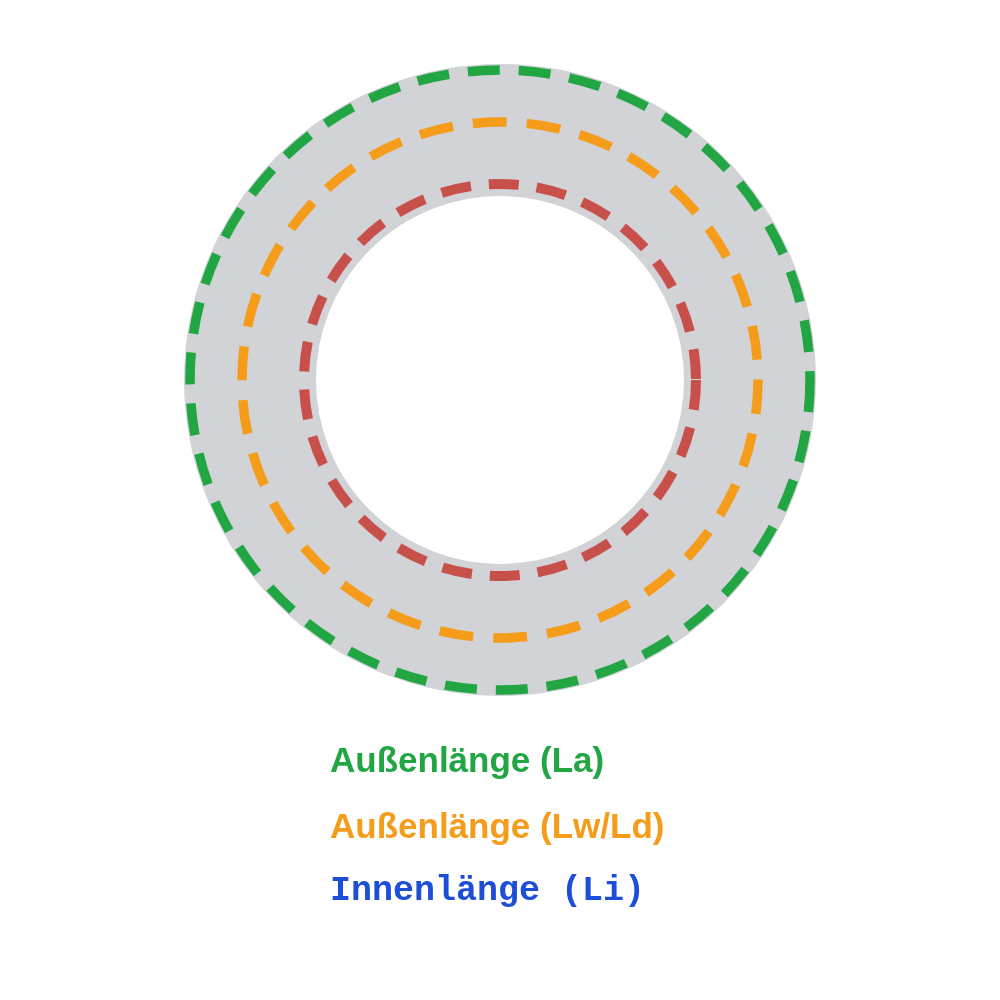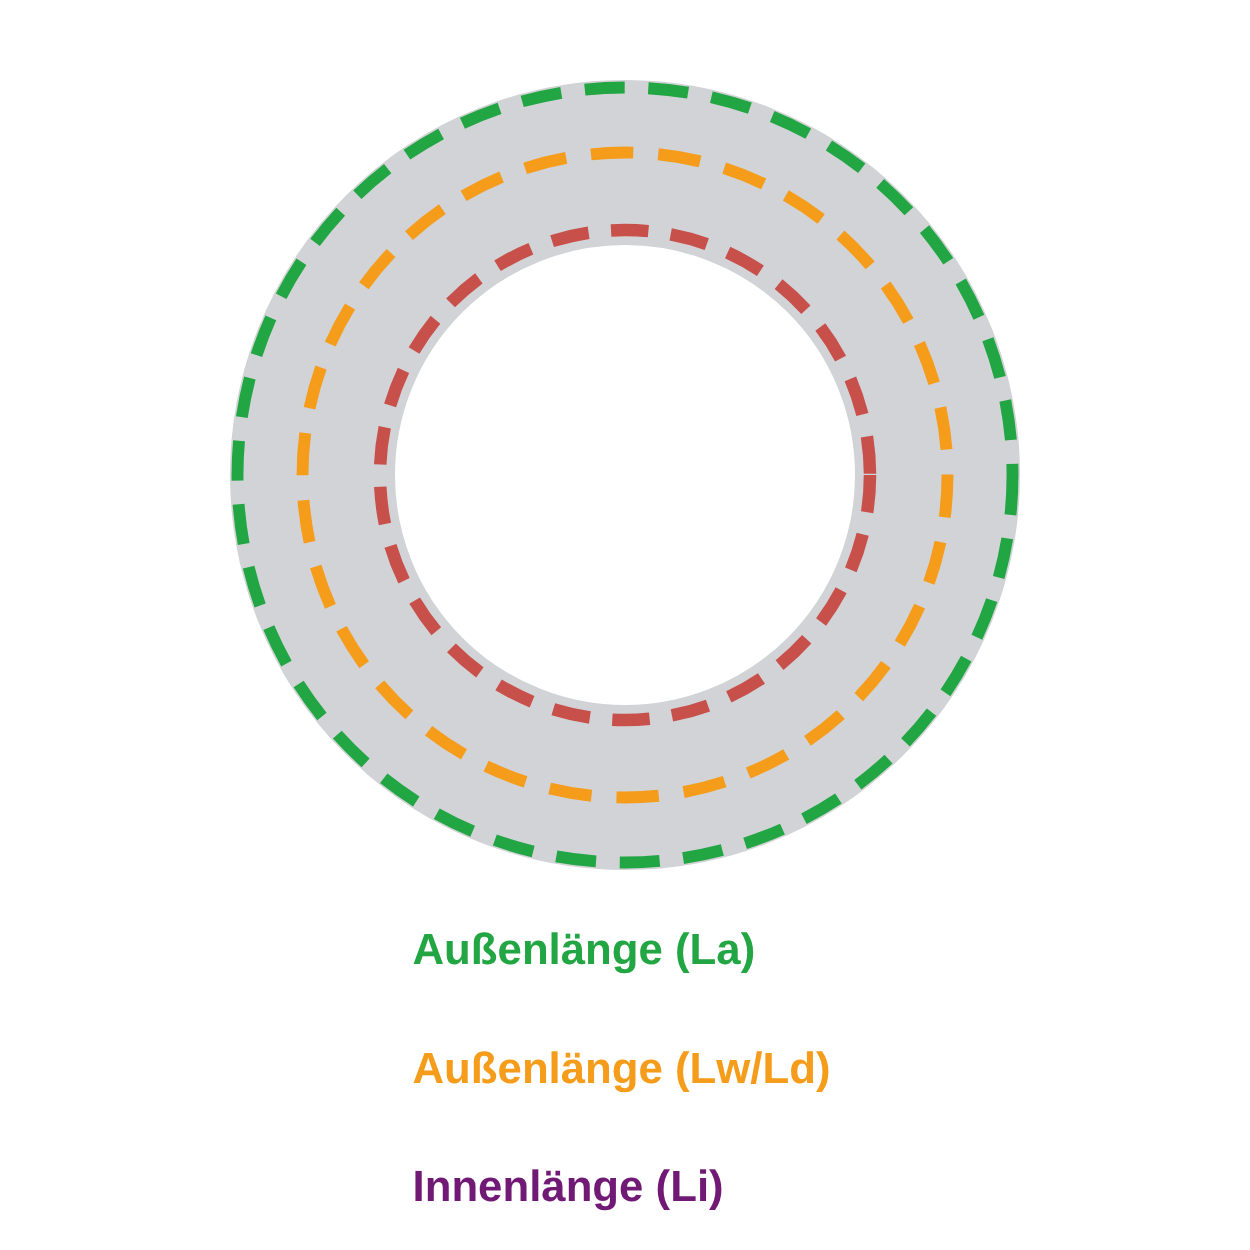--- a/index.html
+++ b/index.html
@@ -19,21 +19,21 @@
     position: absolute;
     left: 0;
     top: 0;
   }
   .legend {
     position: absolute;
     left: 330px;
     top: 742px;
     display: flex;
     flex-direction: column;
-    gap: 60px;
+    gap: 31px;
   }
   .legend-label {
     font-size: 35px;
     font-weight: 700;
     line-height: 1;
     white-space: nowrap;
   }
 </style>
 </head>
 <body>
@@ -47,16 +47,16 @@
     <circle cx="500" cy="380" r="310" fill="none" stroke-width="9.5" stroke-dasharray="32 19" stroke-linecap="butt" stroke="#22a543"></circle>
 
     <circle cx="500" cy="380" r="258" fill="none" stroke-width="9.5" stroke-dasharray="34 20" stroke-linecap="butt" stroke="#f59c1a"></circle>
 
     <circle cx="500" cy="380" r="196" fill="none" stroke-width="10" stroke-dasharray="30 18" stroke-linecap="butt" stroke="#c8504b"></circle>
   </svg>
 
   <div class="legend">
     <div class="legend-label" style="color: rgb(34, 165, 67);">Außenlänge (La)</div>
     <div class="legend-label" style="color: rgb(245, 156, 26);">Außenlänge (Lw/Ld)</div>
-    <div class="legend-label" style="color: #701a75;">Innenlänge (Li)</div>
+    <div class="legend-label" style="color: #1d4ed8; font-family: Liberation Mono, monospace;">Innenlänge (Li)</div>
   </div>
 
 </div>
 
 </body></html>

